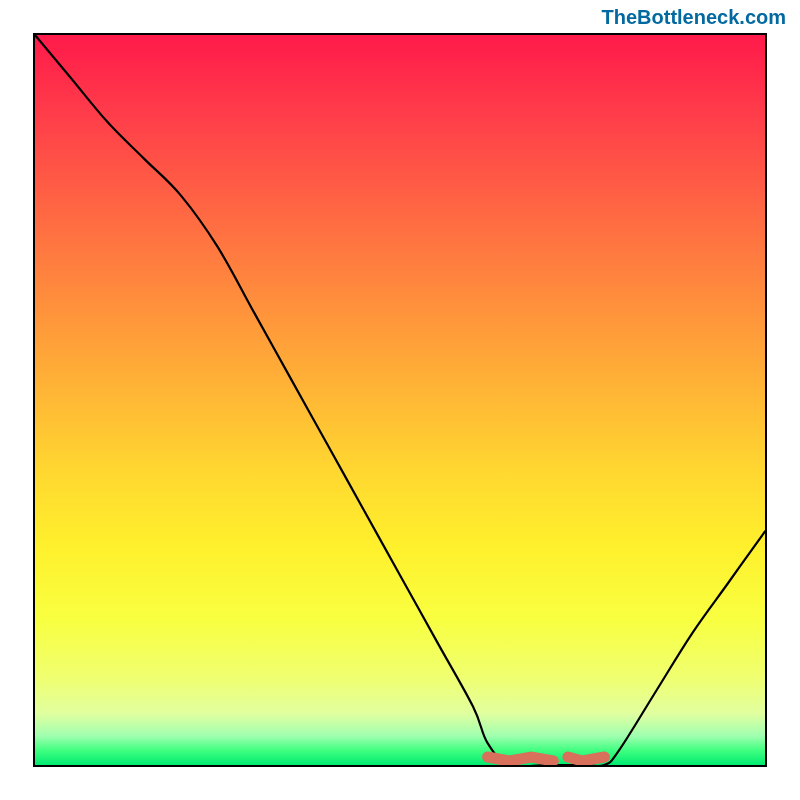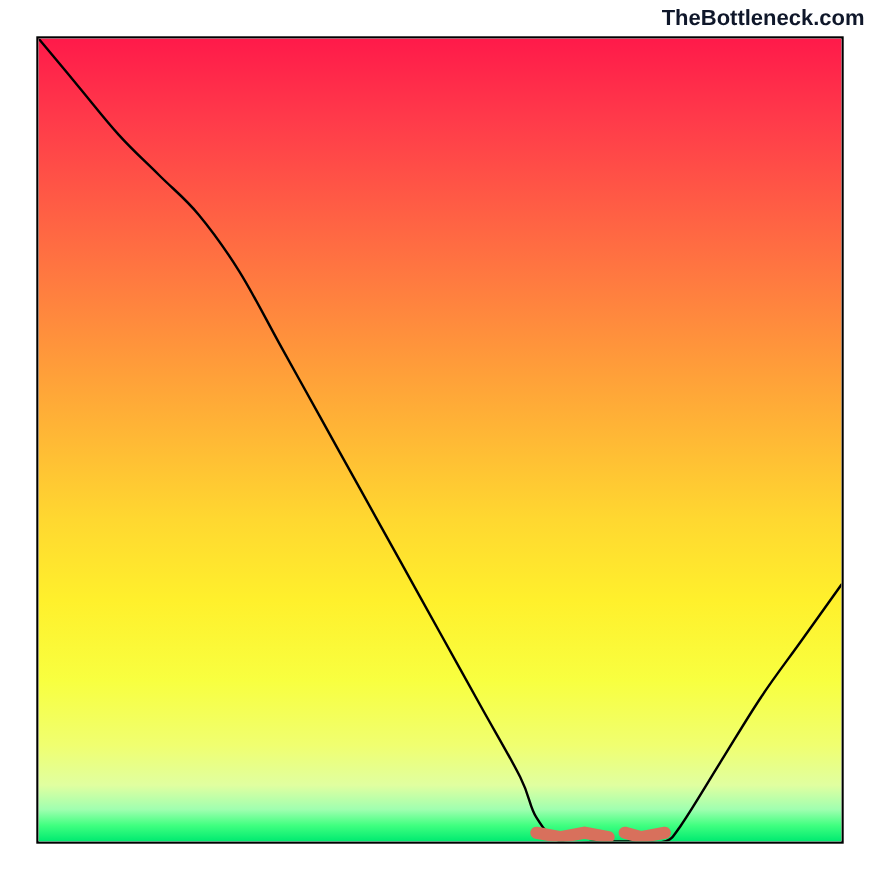--- a/index.html
+++ b/index.html
@@ -8,21 +8,21 @@
     width: 800px;
     height: 800px;
     background: #ffffff;
     position: relative;
     font-family: Arial, sans-serif;
   }
   .watermark {
     position: absolute;
     top: 6px;
     right: 14px;
-    color: #0f172a;
+    color: #0369a1;
     font-size: 20px;
     font-weight: bold;
     z-index: 10;
   }
   .plot-area {
     position: absolute;
     left: 33px;
     top: 33px;
     width: 734px;
     height: 734px;

